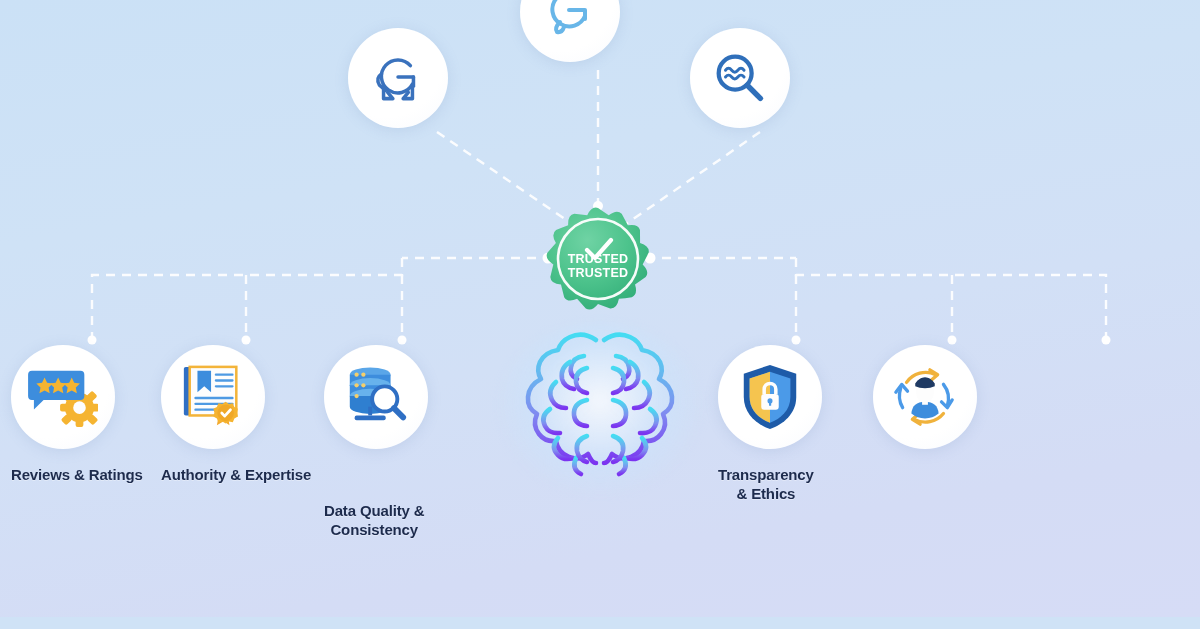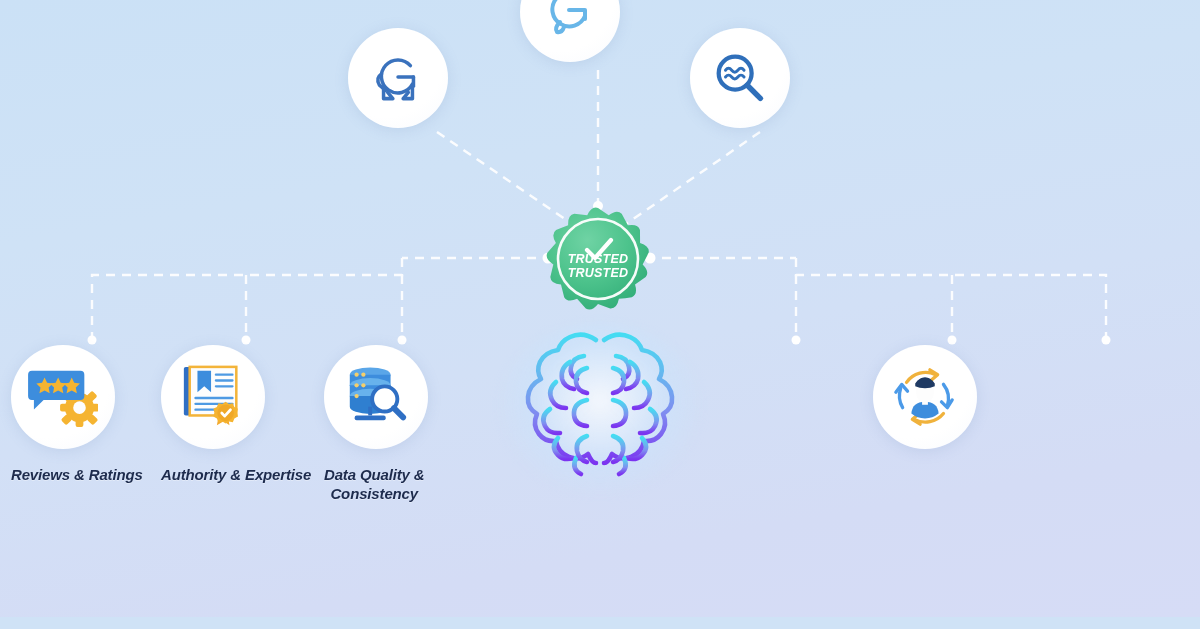--- a/index.html
+++ b/index.html
@@ -12,21 +12,20 @@
     overflow: hidden;
     font-family: "Liberation Sans", sans-serif;
     background: #cfe2f6;
   }
   #infographic {
     position: relative;
     width: 1200px;
     height: 617px;
     background: linear-gradient(170deg, #cbe1f6 0%, #cfe2f6 30%, #d2e0f6 55%, #d4dcf5 80%, #d6dcf6 100%);
     overflow: hidden;
-    font-style: italic;
   }
 
   
   #connectors {
     position: absolute;
     left: 0; top: 0;
     width: 1200px; height: 629px;
     pointer-events: none;
   }
 
@@ -315,21 +314,21 @@
           <path d="M42 48 l-3 16 7 -4 6 4 -3 -16 z" fill="#f3a92f"></path>
           <path d="M48 40 l3.4 2.3 4 -0.9 1.6 3.8 3.6 2 -1 4 1 4 -3.6 2 -1.6 3.8 -4 -0.9 -3.4 2.3 -3.4 -2.3 -4 0.9 -1.6 -3.8 -3.6 -2 1 -4 -1 -4 3.6 -2 1.6 -3.8 4 0.9 z" fill="#f5b431"></path>
           <circle cx="48" cy="51.5" r="8.5" fill="#f0a828"></circle>
           <path d="M44 51.5 l3 3.2 6 -6.6" fill="none" stroke="#ffffff" stroke-width="2.8" stroke-linecap="round" stroke-linejoin="round"></path>
         </g>
       </svg>
     </div>
     <div class="node-label">Authority &amp; Expertise</div>
   </div>
 
-  <div class="node" style="left:324px; top:345px;">
+  <div class="node" style="left:324px; top:345px;gap:36px;">
     <div class="circle bottom">
       <svg width="68" height="66" viewBox="0 0 70 68">
         <g>
           <ellipse cx="29" cy="11" rx="21" ry="7.5" fill="#5aa6e8"></ellipse>
           <path d="M8 11 v11 a21 7.5 0 0 0 42 0 v-11" fill="#3d8ddd"></path>
           <ellipse cx="29" cy="22" rx="21" ry="7.5" fill="#67b2ec"></ellipse>
           <path d="M8 22 v11 a21 7.5 0 0 0 42 0 v-11" fill="#3d8ddd"></path>
           <ellipse cx="29" cy="33" rx="21" ry="7.5" fill="#67b2ec"></ellipse>
           <path d="M8 33 v11 a21 7.5 0 0 0 42 0 v-11" fill="#2f7fd0"></path>
           <circle cx="15" cy="11" r="2.2" fill="#f5cf6a"></circle>
@@ -343,20 +342,35 @@
         <g>
           <circle cx="44" cy="36" r="13" fill="#ffffff" stroke="#2f6fc4" stroke-width="4"></circle>
           <path d="M53.5 45.5 L63 55" stroke="#2f6fc4" stroke-width="6" stroke-linecap="round"></path>
         </g>
       </svg>
     </div>
     <div class="node-label">Data Quality &amp;
 Consistency</div>
   </div>
 
+  <div class="node" style="left:718px; top:345px;">
+    <div class="circle bottom">
+      <svg width="62" height="68" viewBox="0 0 62 70">
+        <path d="M31 2 L58 11 v24 c0 17 -13 28 -27 33 C17 63 4 52 4 35 V11 z" fill="#1e5ba8"></path>
+        <path d="M31 9 L52 16 v19 c0 13.5 -10 22.5 -21 26.5 C20 57.5 10 48.5 10 35 V16 z" fill="#4b9ae8"></path>
+        <path d="M31 9 L10 16 v19 c0 13.5 10 22.5 21 26.5 z" fill="#f5c44f"></path>
+        <rect x="22" y="32" width="18" height="16" rx="3" fill="#fdfdfd"></rect>
+        <path d="M25 32 v-5 a6 6 0 0 1 12 0 v5" fill="none" stroke="#fdfdfd" stroke-width="3.6"></path>
+        <circle cx="31" cy="39" r="2.6" fill="#4b9ae8"></circle>
+        <rect x="30" y="39" width="2.2" height="5" fill="#4b9ae8"></rect>
+      </svg>
+    </div>
+    <div class="node-label">Transparency
+&amp; Ethics</div>
+  </div>
 
   <div class="node" style="left:873px; top:345px;">
     <div class="circle bottom">
       <svg width="68" height="68" viewBox="0 0 70 70">
         <g fill="none" stroke-width="3.4" stroke-linecap="round">
           <path d="M16 20 A24 24 0 0 1 46 12" stroke="#f0b23c"></path>
           <path d="M40 7 L48 12 L41 18" stroke="#f0b23c" stroke-linejoin="round"></path>
           <path d="M54 22 A24 24 0 0 1 58 44" stroke="#4b9ae8"></path>
           <path d="M63 38 L58 46 L52 40" stroke="#4b9ae8" stroke-linejoin="round"></path>
           <path d="M54 52 A24 24 0 0 1 24 58" stroke="#f0b23c"></path>

